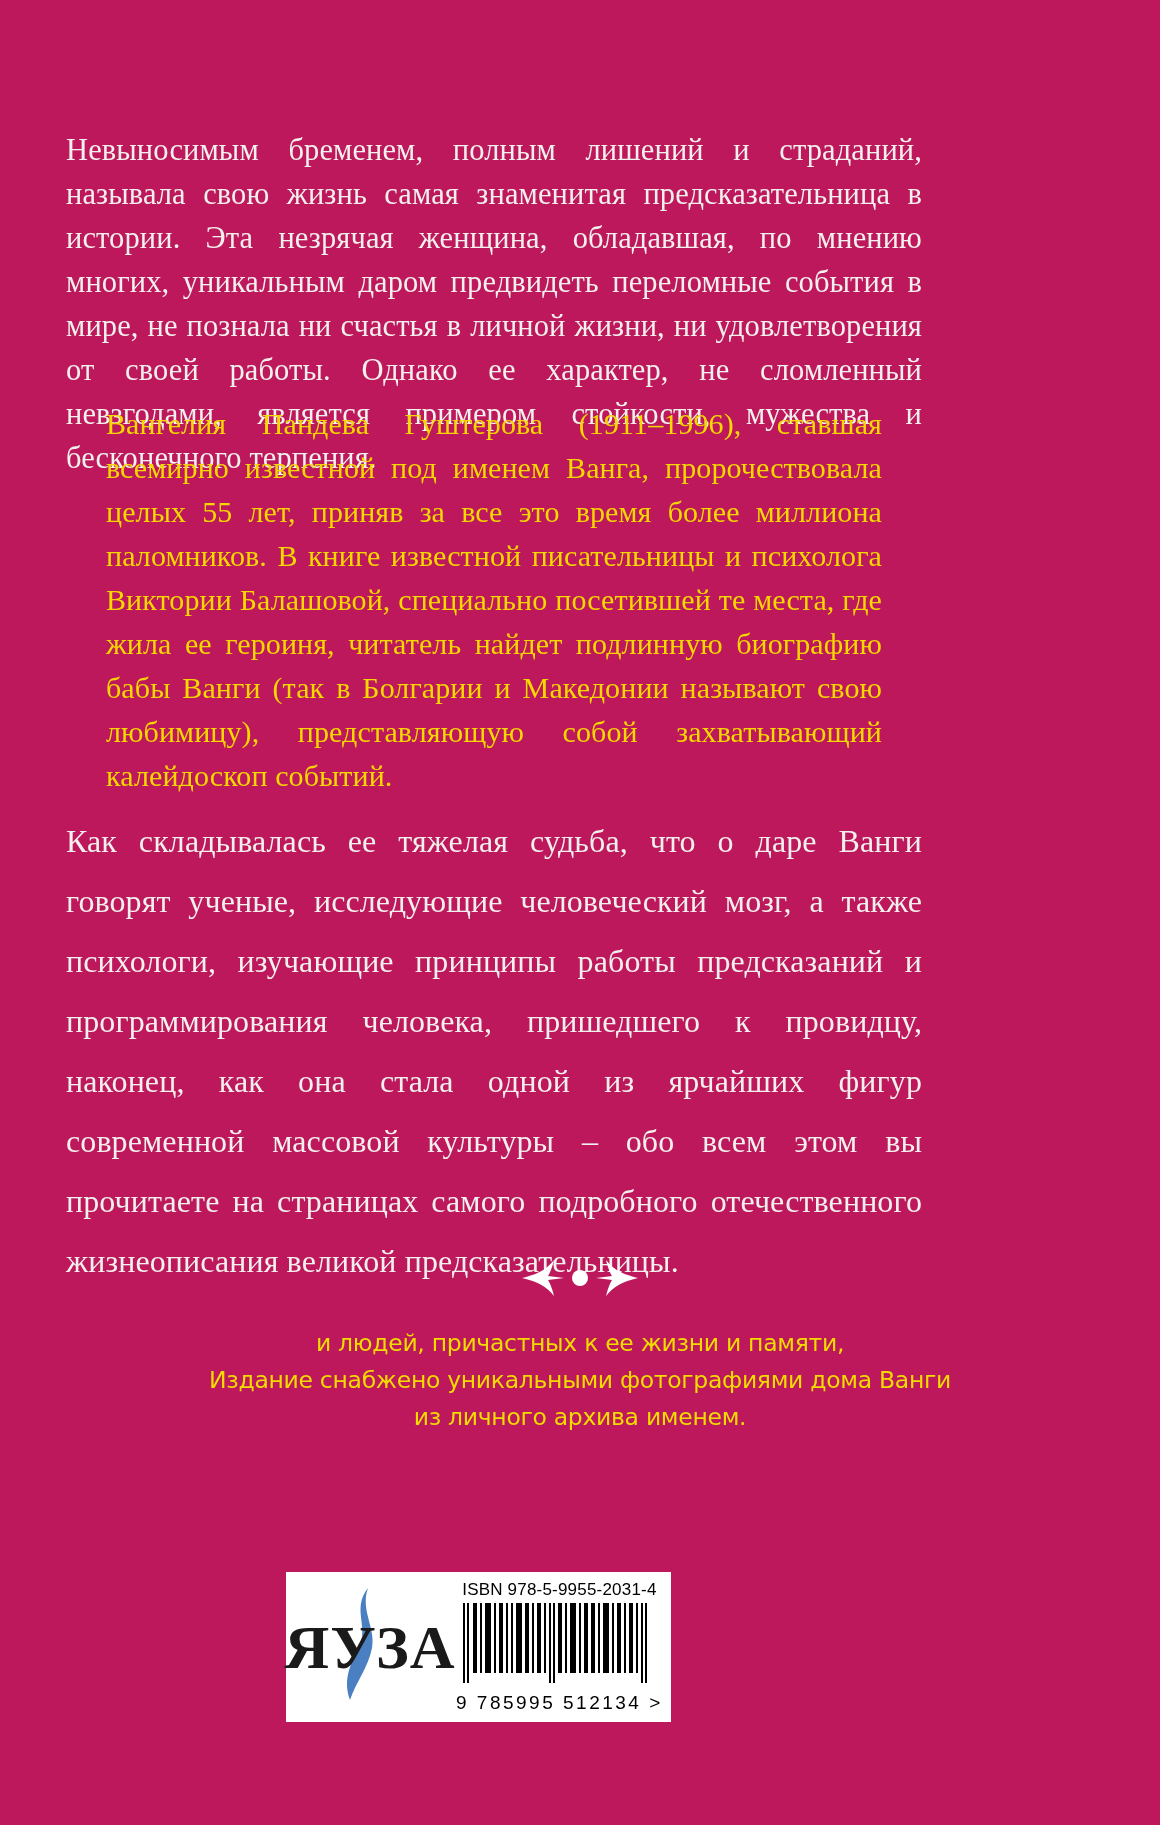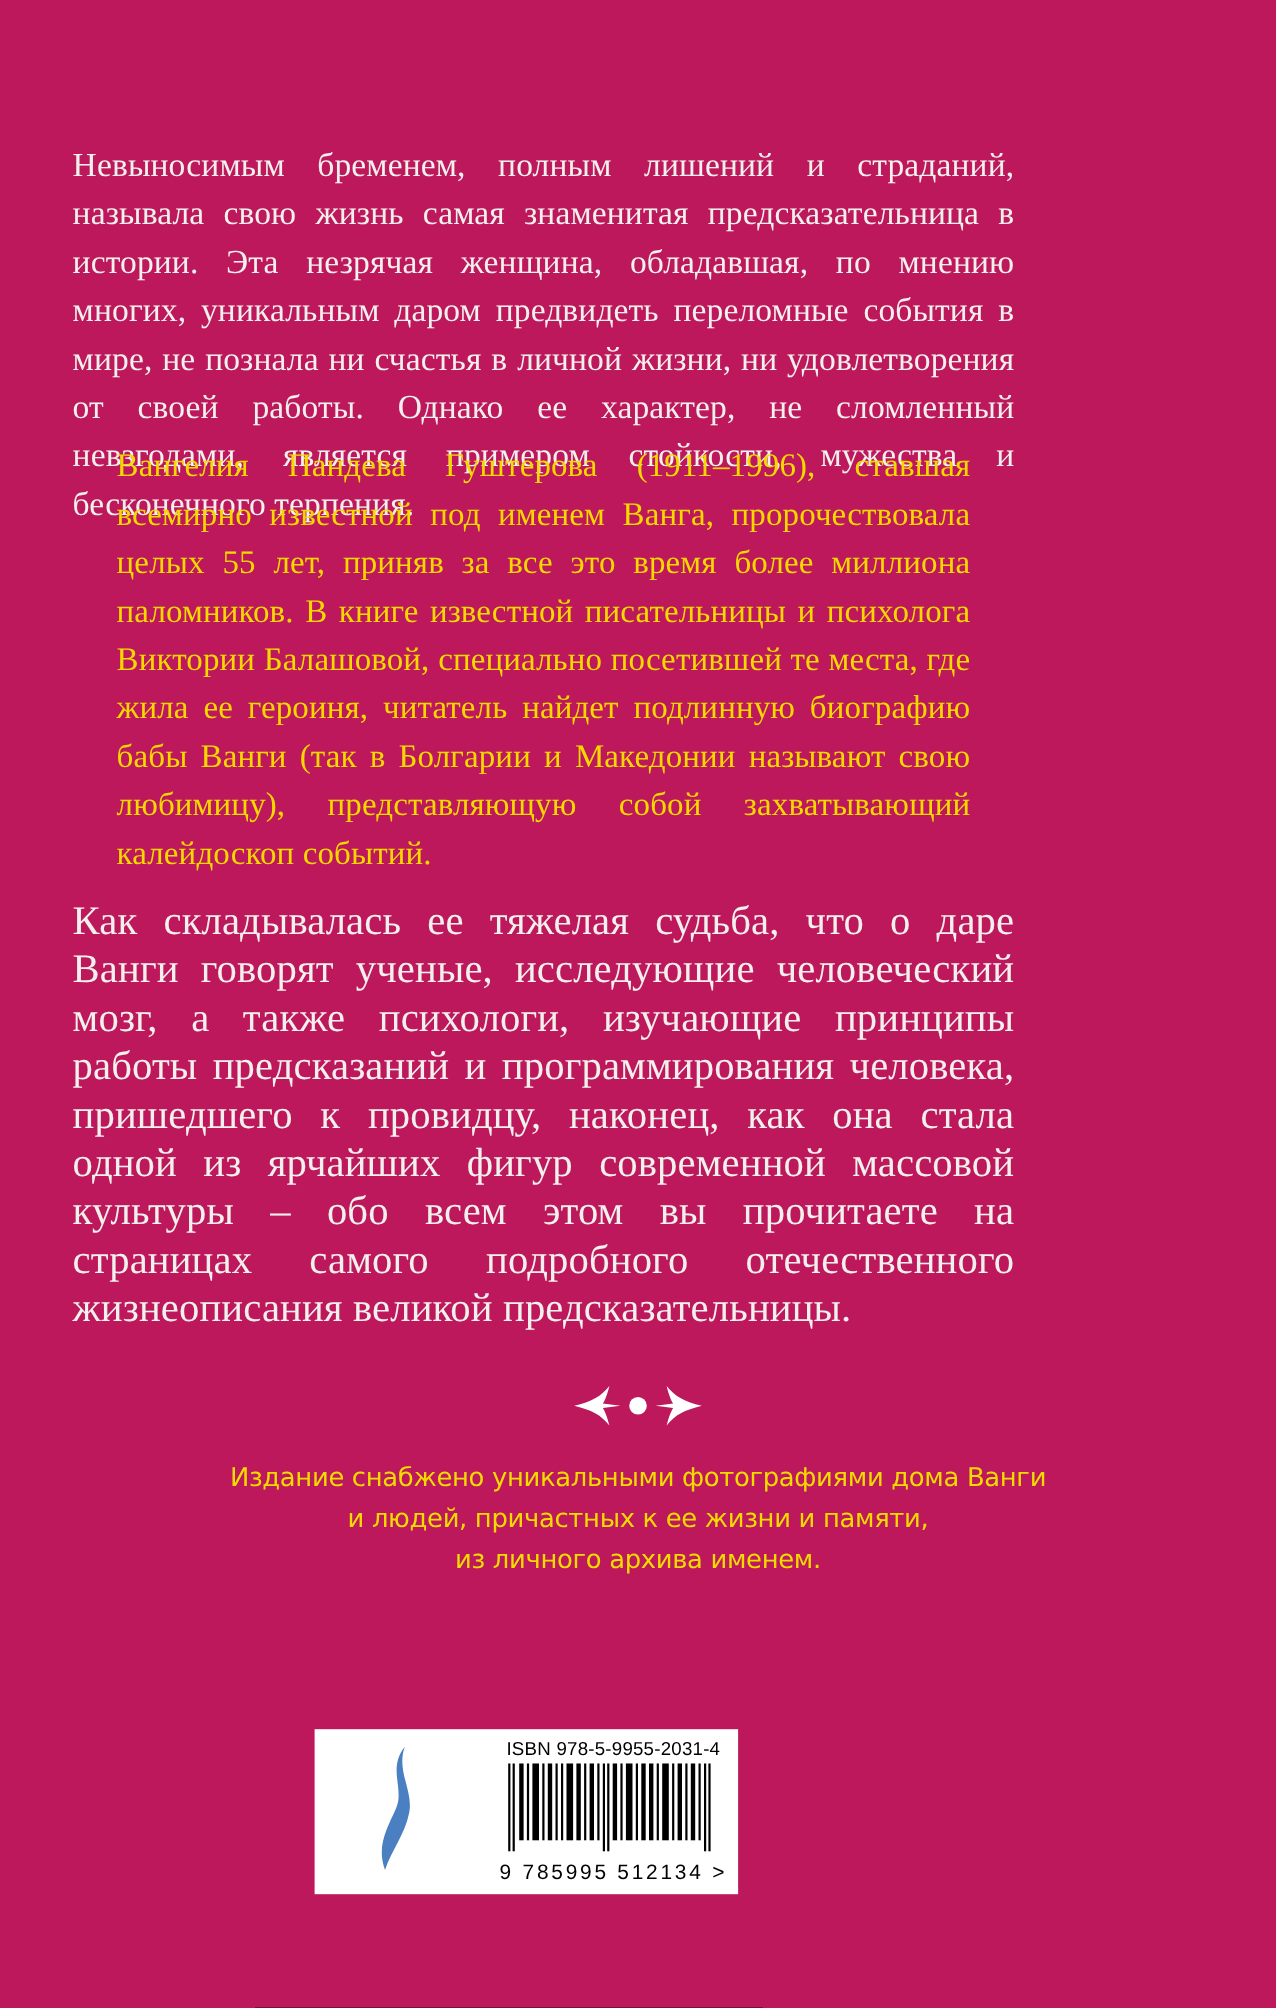--- a/index.html
+++ b/index.html
@@ -61,22 +61,22 @@
     width: 776px;
     font-size: 30px;
     line-height: 44px;
     letter-spacing: 0.1px;
   }
 
   #para-3 {
     left: 66px;
     top: 779px;
     width: 856px;
-    font-size: 37px;
-    line-height: 44px;
+    font-size: 32px;
+    line-height: 60px;
     letter-spacing: 0.1px;
   }
 
   
   .ornament {
     position: absolute;
     left: 0;
     top: 1258px;
     width: 1160px;
     text-align: center;
@@ -192,31 +192,32 @@
     <svg width="120" height="40" viewBox="0 0 120 40" aria-hidden="true">
       <g fill="#ffffff">
         <path d="M2 20 C 18 16, 26 12, 34 2 C 32 10, 30 15, 28 18 L 44 20 L 28 22 C 30 25, 32 30, 34 38 C 26 28, 18 24, 2 20 Z"></path>
         <circle cx="60" cy="20" r="8"></circle>
         <path d="M118 20 C 102 16, 94 12, 86 2 C 88 10, 90 15, 92 18 L 76 20 L 92 22 C 90 25, 88 30, 86 38 C 94 28, 102 24, 118 20 Z"></path>
       </g>
     </svg>
   </div>
 
   <div id="credit">
+    <div>и людей, причастных к ее жизни и памяти,</div>
     <div>Издание снабжено уникальными фотографиями дома Ванги</div>
-    <div>и людей, причастных к ее жизни и памяти,</div>
     <div>из личного архива именем.</div>
   </div>
 
   <div class="colophon">
 
     <div class="logo-area">
       <svg class="logo-swoosh" width="42" height="116" viewBox="0 0 42 116" aria-hidden="true">
         <path d="M30 2 C 14 22, 30 40, 22 58 C 14 76, 4 92, 12 114 C 18 96, 30 82, 34 62 C 38 42, 22 24, 30 2 Z" fill="#4a7fc1"></path>
       </svg>
+      <span class="logo-text">ЯУЗА</span>
     </div>
 
     <div class="barcode-area">
       <div class="isbn-text">ISBN 978-5-9955-2031-4</div>
 
       <div class="barcode">
         <svg width="196" height="86" viewBox="0 0 196 86" aria-hidden="true">
           <g fill="#000000">
             <rect x="2" y="0" width="2" height="80"></rect>
             <rect x="6" y="0" width="2" height="80"></rect>

